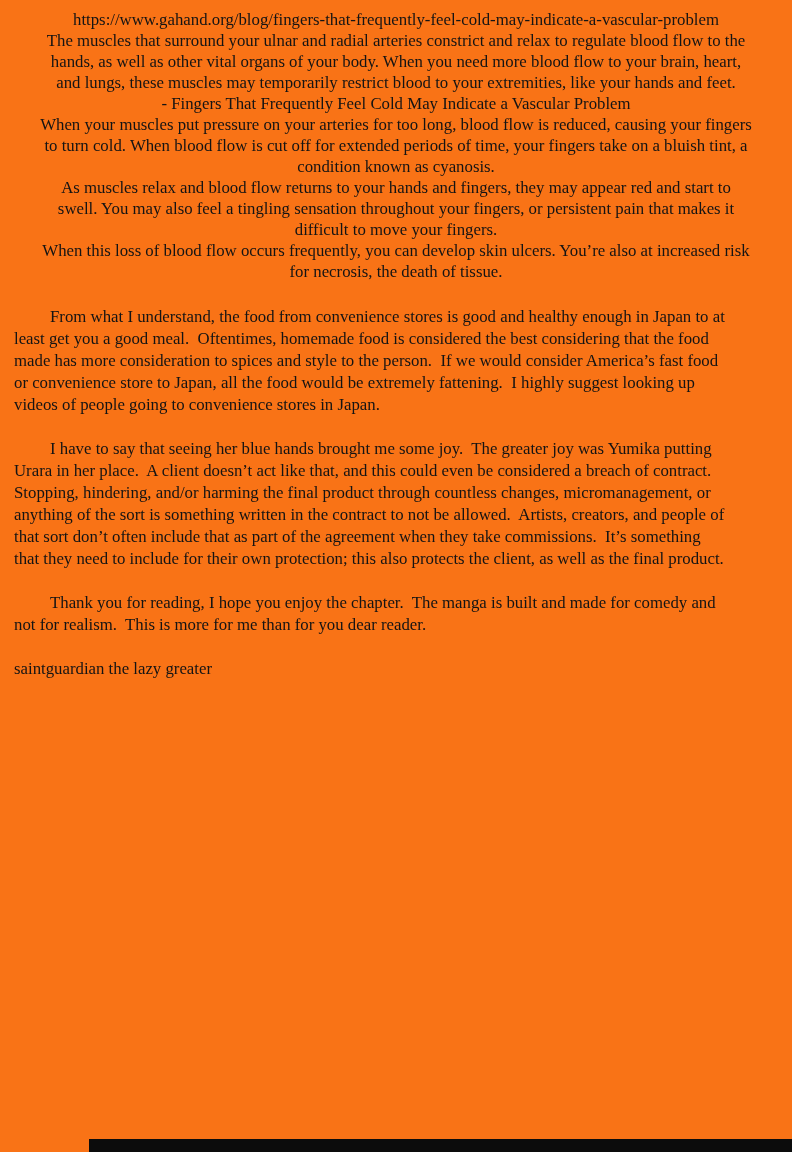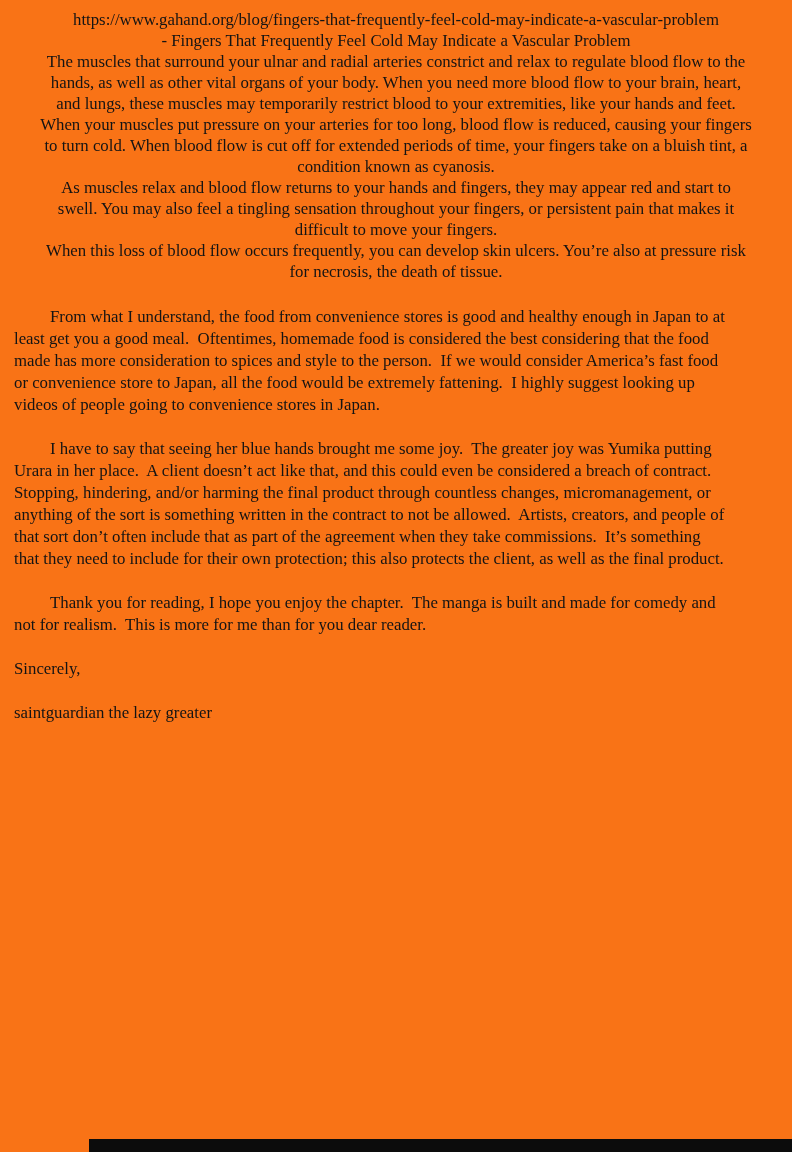--- a/index.html
+++ b/index.html
@@ -42,47 +42,46 @@
     background: #0c0c0c;
   }
 </style>
 </head>
 <body>
 
 <div class="page">
 
   <div class="article">
     <p>https://www.gahand.org/blog/fingers-that-frequently-feel-cold-may-indicate-a-vascular-problem</p>
-    <p>- Fingers That Frequently Feel Cold May Indicate a Vascular Problem</p>
     <p>The muscles that surround your ulnar and radial arteries constrict and relax to regulate blood flow to the
 hands, as well as other vital organs of your body. When you need more blood flow to your brain, heart,
 and lungs, these muscles may temporarily restrict blood to your extremities, like your hands and feet.</p>
+    <p>- Fingers That Frequently Feel Cold May Indicate a Vascular Problem</p>
     <p>When your muscles put pressure on your arteries for too long, blood flow is reduced, causing your fingers
 to turn cold. When blood flow is cut off for extended periods of time, your fingers take on a bluish tint, a
 condition known as cyanosis.</p>
     <p>As muscles relax and blood flow returns to your hands and fingers, they may appear red and start to
 swell. You may also feel a tingling sensation throughout your fingers, or persistent pain that makes it
 difficult to move your fingers.</p>
-    <p>When this loss of blood flow occurs frequently, you can develop skin ulcers. You’re also at pressure risk
+    <p>When this loss of blood flow occurs frequently, you can develop skin ulcers. You’re also at increased risk
 for necrosis, the death of tissue.</p>
   </div>
 
   <div class="letter">
     <p class="para indent">From what I understand, the food from convenience stores is good and healthy enough in Japan to at
 least get you a good meal.  Oftentimes, homemade food is considered the best considering that the food
 made has more consideration to spices and style to the person.  If we would consider America’s fast food
 or convenience store to Japan, all the food would be extremely fattening.  I highly suggest looking up
 videos of people going to convenience stores in Japan.</p>
     <p class="para indent">I have to say that seeing her blue hands brought me some joy.  The greater joy was Yumika putting
 Urara in her place.  A client doesn’t act like that, and this could even be considered a breach of contract.
 Stopping, hindering, and/or harming the final product through countless changes, micromanagement, or
 anything of the sort is something written in the contract to not be allowed.  Artists, creators, and people of
 that sort don’t often include that as part of the agreement when they take commissions.  It’s something
 that they need to include for their own protection; this also protects the client, as well as the final product.</p>
     <p class="para indent">Thank you for reading, I hope you enjoy the chapter.  The manga is built and made for comedy and
 not for realism.  This is more for me than for you dear reader.</p>
-    <p class="para">Sincerely,</p>
     <p class="para">saintguardian the lazy greater</p>
   </div>
 
 </div>
 
 <div class="bottom-bar"></div>
 
 </body></html>

